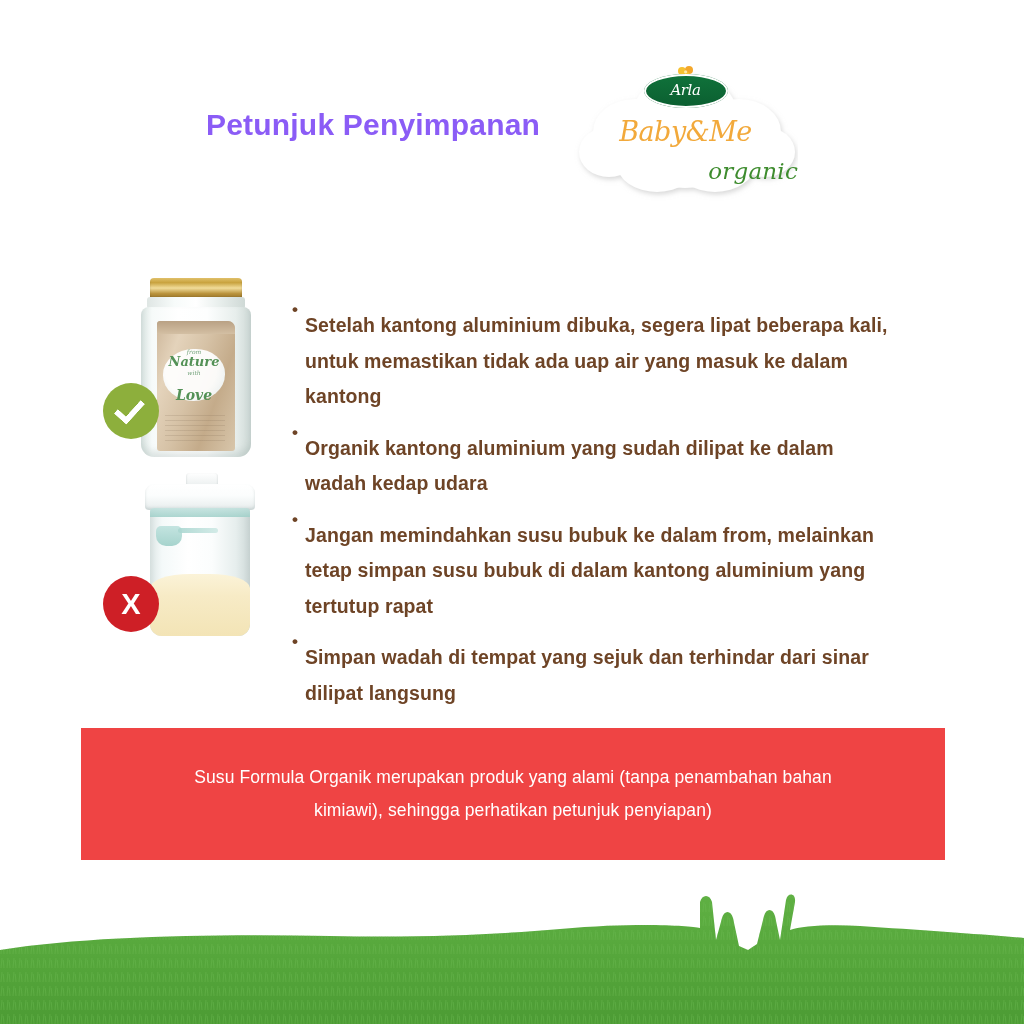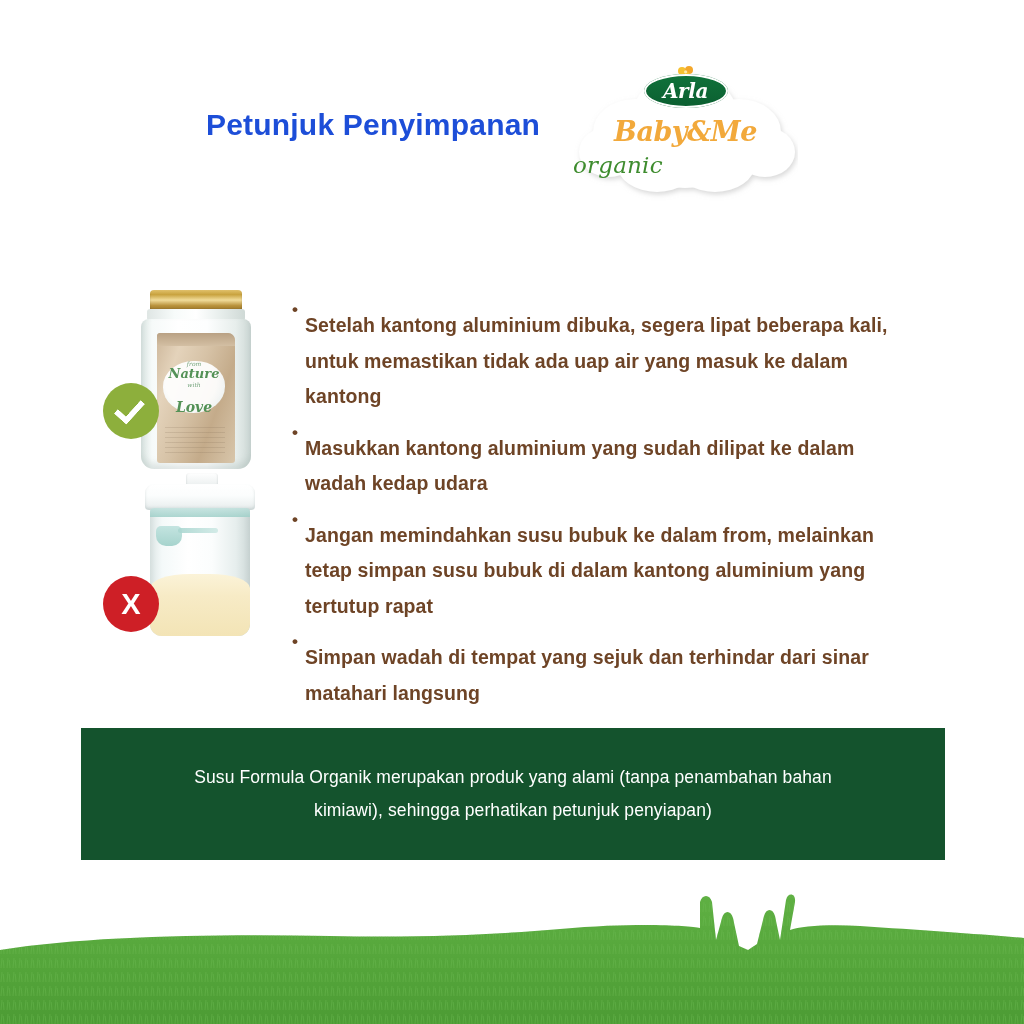--- a/index.html
+++ b/index.html
@@ -17,21 +17,21 @@
   }
 
   
   #page-title {
     position: absolute;
     left: 206px;
     top: 108px;
     font-size: 30px;
     font-weight: bold;
     letter-spacing: 0.2px;
-    color: #1d4ed8;
+    color: #8b5cf6;
     white-space: nowrap;
   }
 
   
   #brand-logo {
     position: absolute;
     left: 573px;
     top: 52px;
     width: 225px;
     height: 150px;
@@ -56,51 +56,51 @@
     border-radius: 50%/50%;
     background: linear-gradient(#10733B, #0B5E30);
     box-shadow: inset 0 0 0 2px #ffffff;
     display: flex;
     align-items: center;
     justify-content: center;
   }
   .arla-badge span {
     color: #ffffff;
     font-family: "DejaVu Serif", serif;
-    font-weight: bold;
-    font-style: italic;
-    font-size: 20px;
+    font-weight: normal;
+    font-style: italic;
+    font-size: 15px;
     letter-spacing: -0.4px;
     line-height: 1;
     margin-top: -1px;
   }
   .arla-flower {
     position: absolute;
     left: 50%;
     top: 12px;
     transform: translateX(-50%);
     width: 20px; height: 16px;
   }
   .logo-babyme {
     position: absolute;
     left: 0; right: 0;
     top: 64px;
     text-align: center;
     color: #F2A93B;
     font-family: "DejaVu Serif", serif;
     font-style: italic;
-    font-weight: bold;
+    font-weight: normal;
     font-size: 27px;
     letter-spacing: -0.5px;
   }
   .logo-organic {
     position: absolute;
     left: 0; right: 0;
-    top: 100px;
-    text-align: left;
+    top: 106px;
+    text-align: right;
     color: #3E8C2E;
     font-family: "DejaVu Serif", serif;
     font-style: italic;
     font-size: 23px;
     letter-spacing: 0.2px;
   }
 
   
   #instruction-list {
     position: absolute;
@@ -123,21 +123,21 @@
     line-height: 35.5px;
     font-size: 17px;
     color: #6E4426;
   }
   .bullet-text { flex: 1 1 auto; margin-top: 16px; }
 
   
   .product-figure { position: absolute; }
 
   
-  #jar-figure { left: 132px; top: 290px; width: 128px; height: 185px; text-decoration: underline; }
+  #jar-figure { left: 132px; top: 278px; width: 128px; height: 185px; text-decoration: underline; }
   .jar-lid {
     position: absolute;
     left: 18px; top: 0;
     width: 92px; height: 21px;
     border-radius: 4px 4px 2px 2px;
     background: linear-gradient(180deg,#E0C06A 0%, #C9A33F 22%, #F1DC9A 48%, #B8913A 75%, #96742A 100%);
     box-shadow: inset 0 -2px 2px rgba(0,0,0,.18);
   }
   .jar-neck {
     position: absolute;
@@ -316,21 +316,21 @@
     font-family: "Liberation Sans", sans-serif;
   }
 
   
   #note-banner {
     position: absolute;
     left: 81px;
     top: 728px;
     width: 864px;
     height: 132px;
-    background: #14532d;
+    background: #ef4444;
     display: flex;
     align-items: center;
     justify-content: center;
     text-align: center;
   }
   #note-banner .note-text {
     color: #ffffff;
     font-size: 17.5px;
     line-height: 33px;
     letter-spacing: 0.1px;
@@ -428,31 +428,31 @@
 
 <div id="instruction-list">
 
   <div class="bullet-row">
     <span class="bullet-dot">•</span>
     <span class="bullet-text">Setelah kantong aluminium dibuka, segera lipat beberapa kali, untuk memastikan tidak ada uap air yang masuk ke dalam kantong</span>
   </div>
 
   <div class="bullet-row">
     <span class="bullet-dot">•</span>
-    <span class="bullet-text">Masukkan kantong aluminium yang sudah dilipat ke dalam wadah kedap udara</span>
+    <span class="bullet-text">Organik kantong aluminium yang sudah dilipat ke dalam wadah kedap udara</span>
   </div>
 
   <div class="bullet-row">
     <span class="bullet-dot">•</span>
     <span class="bullet-text">Jangan memindahkan susu bubuk ke dalam from, melainkan tetap simpan susu bubuk di dalam kantong aluminium yang tertutup rapat</span>
   </div>
 
   <div class="bullet-row">
     <span class="bullet-dot">•</span>
-    <span class="bullet-text">Simpan wadah di tempat yang sejuk dan terhindar dari sinar matahari langsung</span>
+    <span class="bullet-text">Simpan wadah di tempat yang sejuk dan terhindar dari sinar dilipat langsung</span>
   </div>
 
 </div>
 
 <div id="note-banner">
   <div class="note-text">Susu Formula Organik merupakan produk yang alami (tanpa penambahan bahan kimiawi), sehingga perhatikan petunjuk penyiapan)</div>
 </div>
 
 <div id="grass-footer">
   <svg viewBox="0 0 1024 140" preserveAspectRatio="none">

